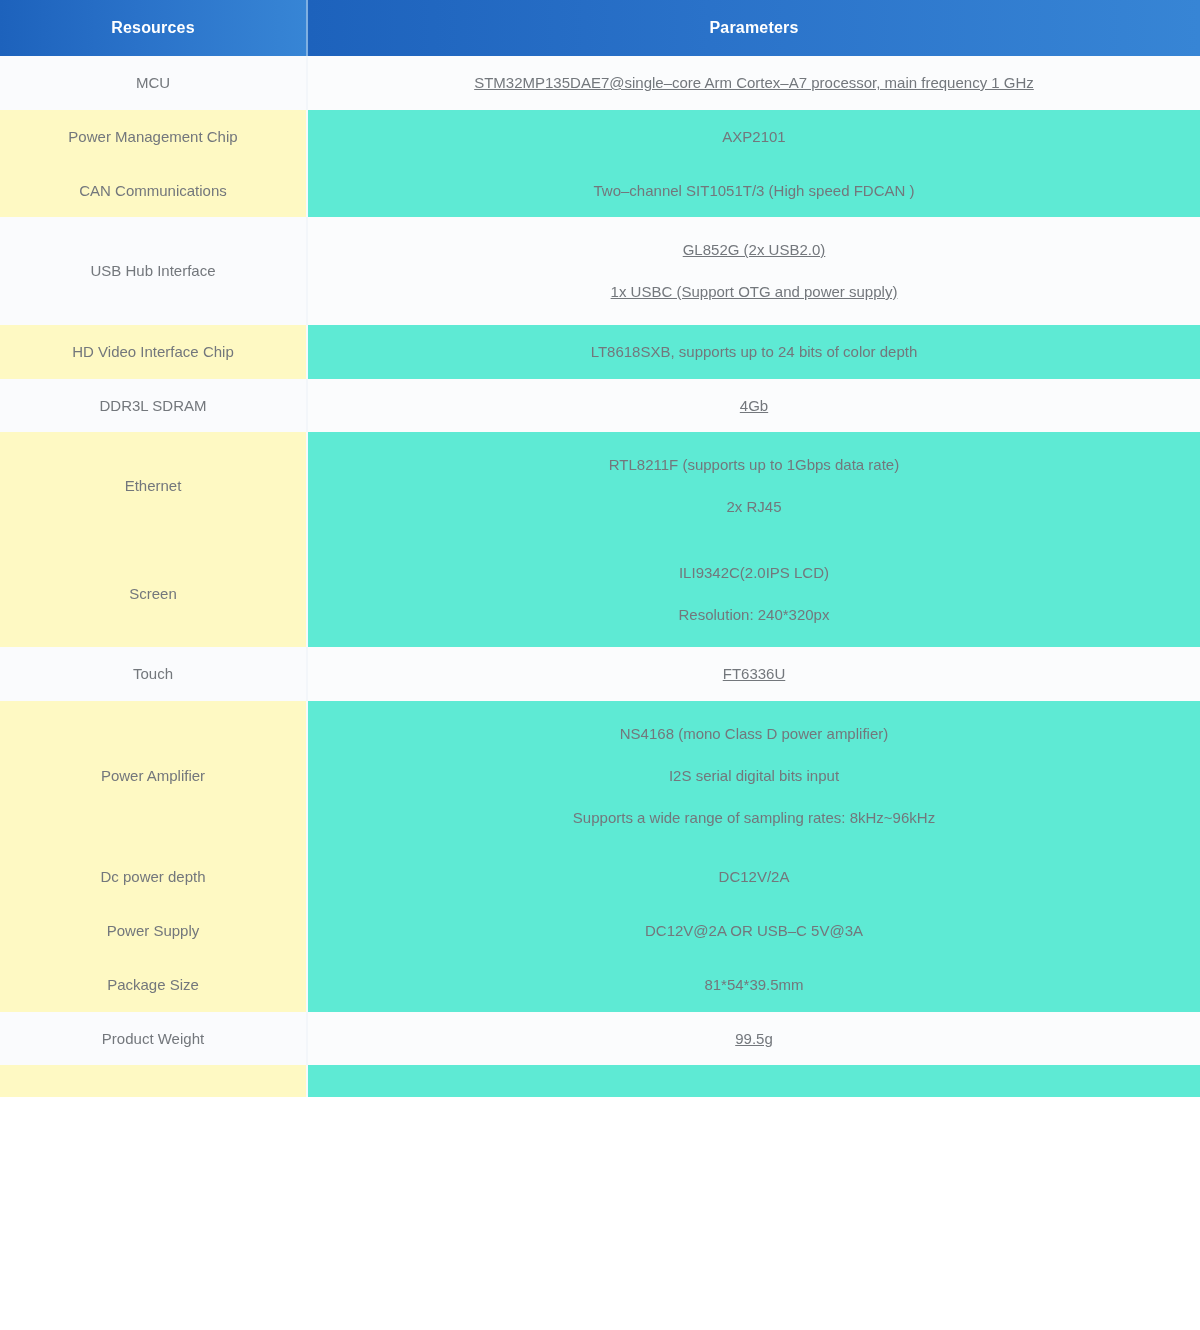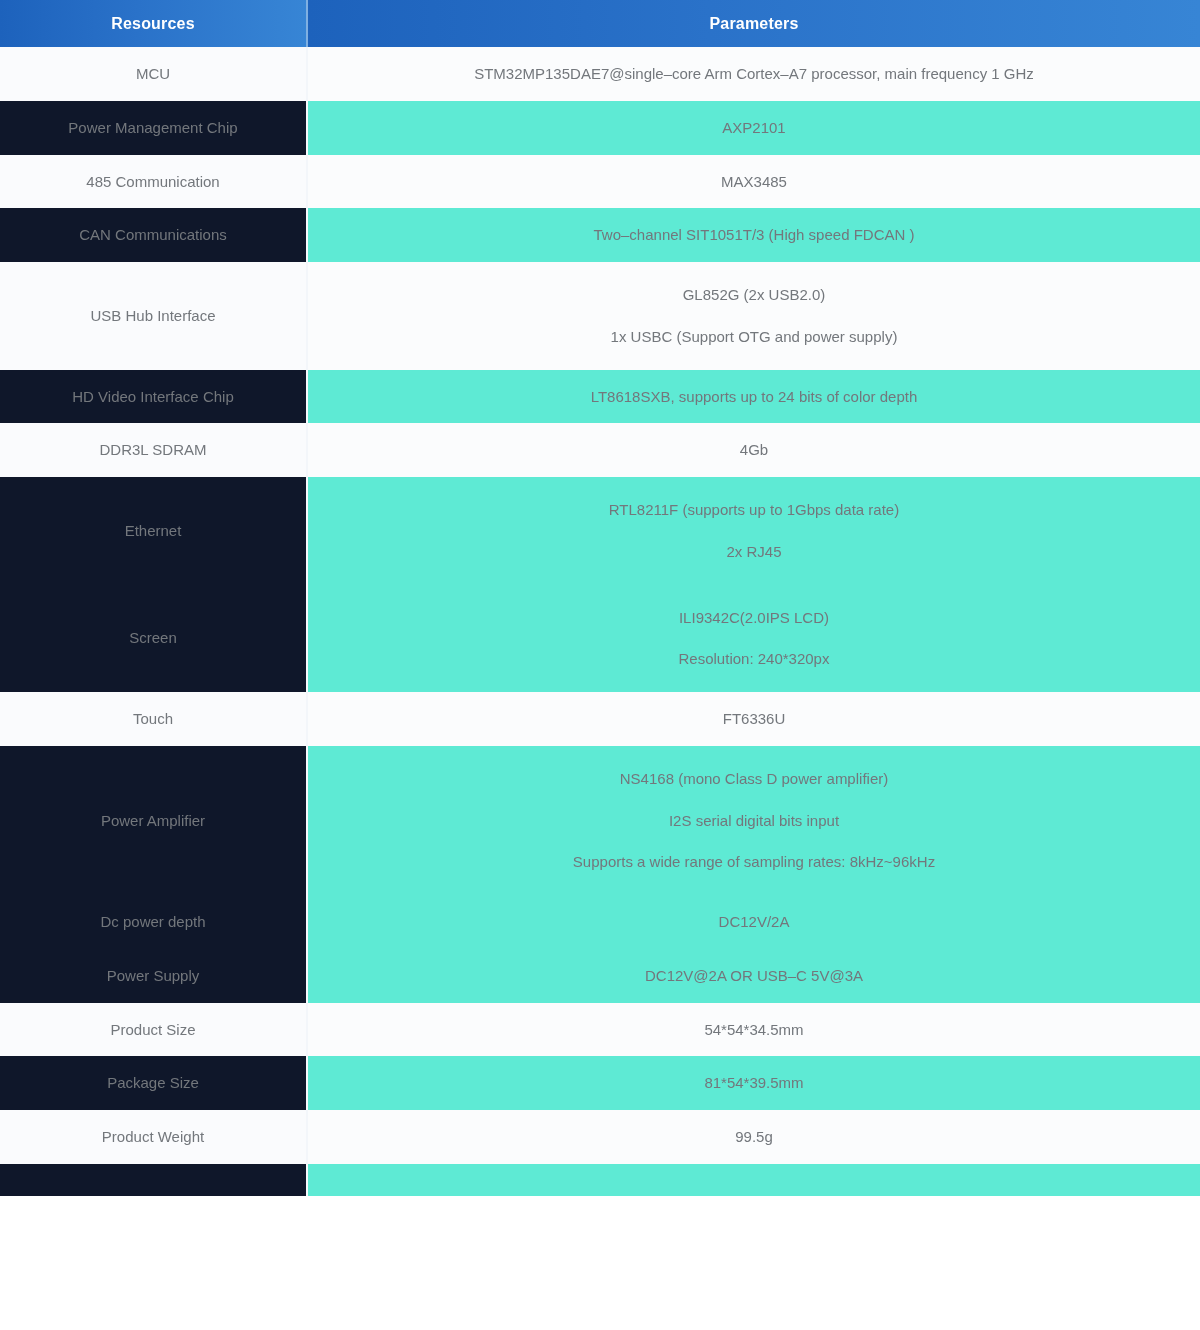--- a/index.html
+++ b/index.html
@@ -15,21 +15,21 @@
     width: 1200px;
     border-collapse: collapse;
     table-layout: fixed;
   }
 
   .spec-table col.col-res { width: 307px; }
   .spec-table col.col-par { width: 893px; }
 
   
   thead tr {
-    height: 47px;
+    height: 56px;
   }
   thead th {
     background: linear-gradient(to right, #1d62bc 0%, #2a72c9 45%, #3785d5 100%);
     color: #ffffff;
     font-size: 16px;
     font-weight: bold;
     letter-spacing: 0.2px;
     text-align: center;
     vertical-align: middle;
     padding: 0;
@@ -49,22 +49,22 @@
     padding: 16px 14px;
     border: none;
   }
 
   tbody td.cell-res {
     border-right: 2px solid #c2410c;
   }
 
   
   tbody tr.odd td.cell-res  { background: #fafbfd; }
-  tbody tr.odd td.cell-par  { background: #fbfcfd; }
-  tbody tr.even td.cell-res { background: #0f172a; }
+  tbody tr.odd td.cell-par  { background: #fbfcfd; text-decoration: underline; }
+  tbody tr.even td.cell-res { background: #fef9c3; }
   tbody tr.even td.cell-par { background: #5eead4; }
 
   tbody tr.odd td.cell-res { border-right-color: #f3f6fa; }
   tbody tr.even td.cell-res { border-right-color: #f7f9fc; }
 
   
   .par-lines {
     display: flex;
     flex-direction: column;
     justify-content: center;
@@ -110,30 +110,20 @@
       <tr class="even">
         <td class="cell-res">
           <span class="res-label">Power Management Chip</span>
         </td>
         <td class="cell-par">
           <div class="par-lines single">
             <div class="par-line">AXP2101</div>
           </div>
         </td>
       </tr>
-      <tr class="odd">
-        <td class="cell-res">
-          <span class="res-label">485 Communication</span>
-        </td>
-        <td class="cell-par">
-          <div class="par-lines single">
-            <div class="par-line">MAX3485</div>
-          </div>
-        </td>
-      </tr>
       <tr class="even">
         <td class="cell-res">
           <span class="res-label">CAN Communications</span>
         </td>
         <td class="cell-par">
           <div class="par-lines single">
             <div class="par-line">Two–channel SIT1051T/3 (High speed FDCAN )</div>
           </div>
         </td>
       </tr>
@@ -225,30 +215,20 @@
       <tr class="even">
         <td class="cell-res">
           <span class="res-label">Power Supply</span>
         </td>
         <td class="cell-par">
           <div class="par-lines single">
             <div class="par-line">DC12V@2A OR USB–C 5V@3A</div>
           </div>
         </td>
       </tr>
-      <tr class="odd">
-        <td class="cell-res">
-          <span class="res-label">Product Size</span>
-        </td>
-        <td class="cell-par">
-          <div class="par-lines single">
-            <div class="par-line">54*54*34.5mm</div>
-          </div>
-        </td>
-      </tr>
       <tr class="even">
         <td class="cell-res">
           <span class="res-label">Package Size</span>
         </td>
         <td class="cell-par">
           <div class="par-lines single">
             <div class="par-line">81*54*39.5mm</div>
           </div>
         </td>
       </tr>

